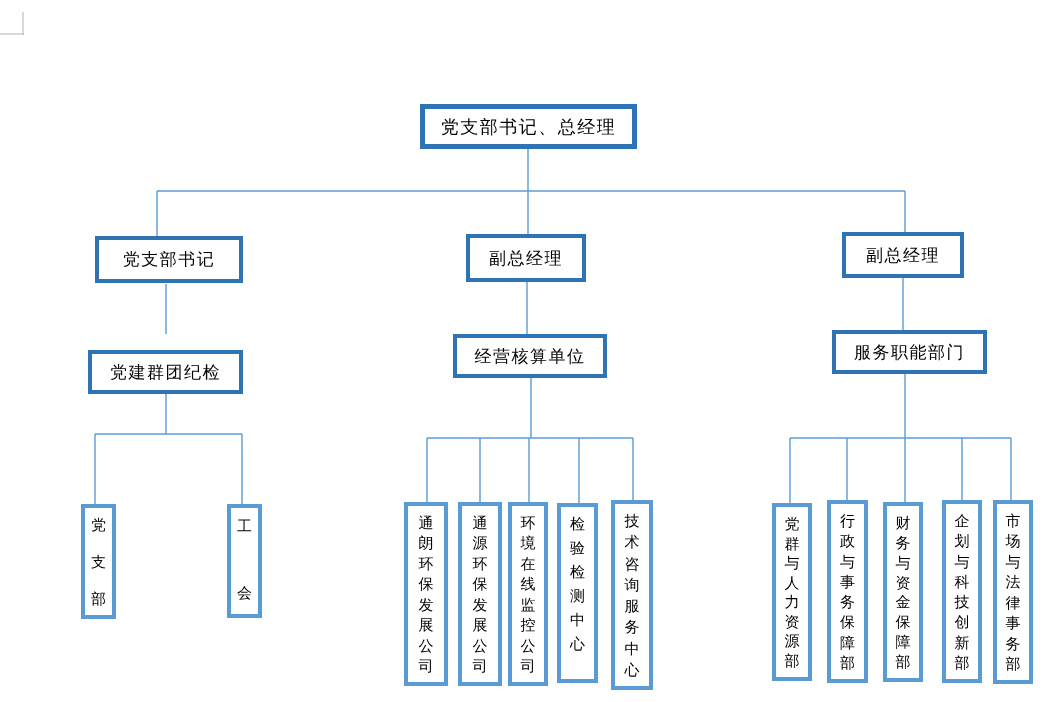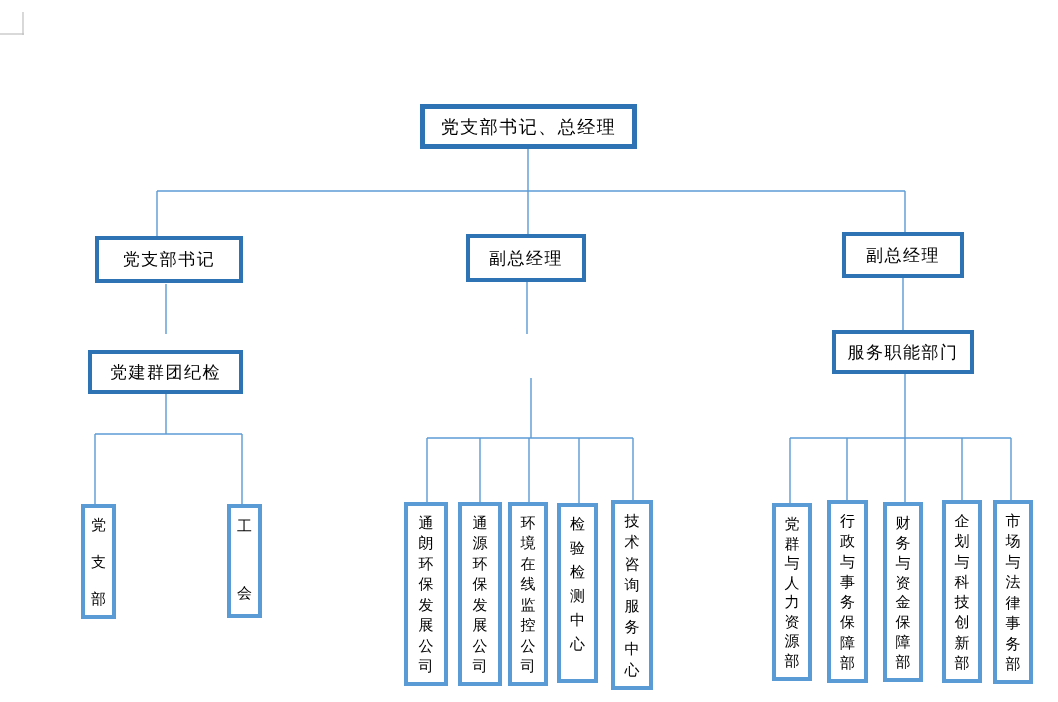--- a/index.html
+++ b/index.html
@@ -87,21 +87,22 @@
     <line x1="1011" y1="438" x2="1011" y2="500"></line>
   </svg>
 
   <div class="node root" style="left:420px;top:104px;width:217px;height:45px;">党支部书记、总经理</div>
 
   <div class="node" style="left:95px;top:236px;width:148px;height:47px;">党支部书记</div>
   <div class="node" style="left:466px;top:234px;width:120px;height:48px;">副总经理</div>
   <div class="node" style="left:842px;top:232px;width:122px;height:46px;">副总经理</div>
 
   <div class="node" style="left:88px;top:334px;width:155px;height:44px;margin-top:16px;">党建群团纪检</div>
-  <div class="node" style="left:832px;top:330px;width:142px;height:44px;">服务职能部门</div>
+  <div class="node" style="left:453px;top:334px;width:154px;height:44px;">经营核算单位</div>
+  <div class="node" style="left:832px;top:330px;width:155px;height:44px;">服务职能部门</div>
 
   <div class="vnode" style="left:81px;top:504px;width:35px;height:115px;">
       <span class="char">党</span>
       <span class="char">支</span>
       <span class="char">部</span>
     </div>
   <div class="vnode loose" style="left:227px;top:504px;width:35px;height:114px;">
       <span class="char">工</span>
       <span class="char">会</span>
     </div>

